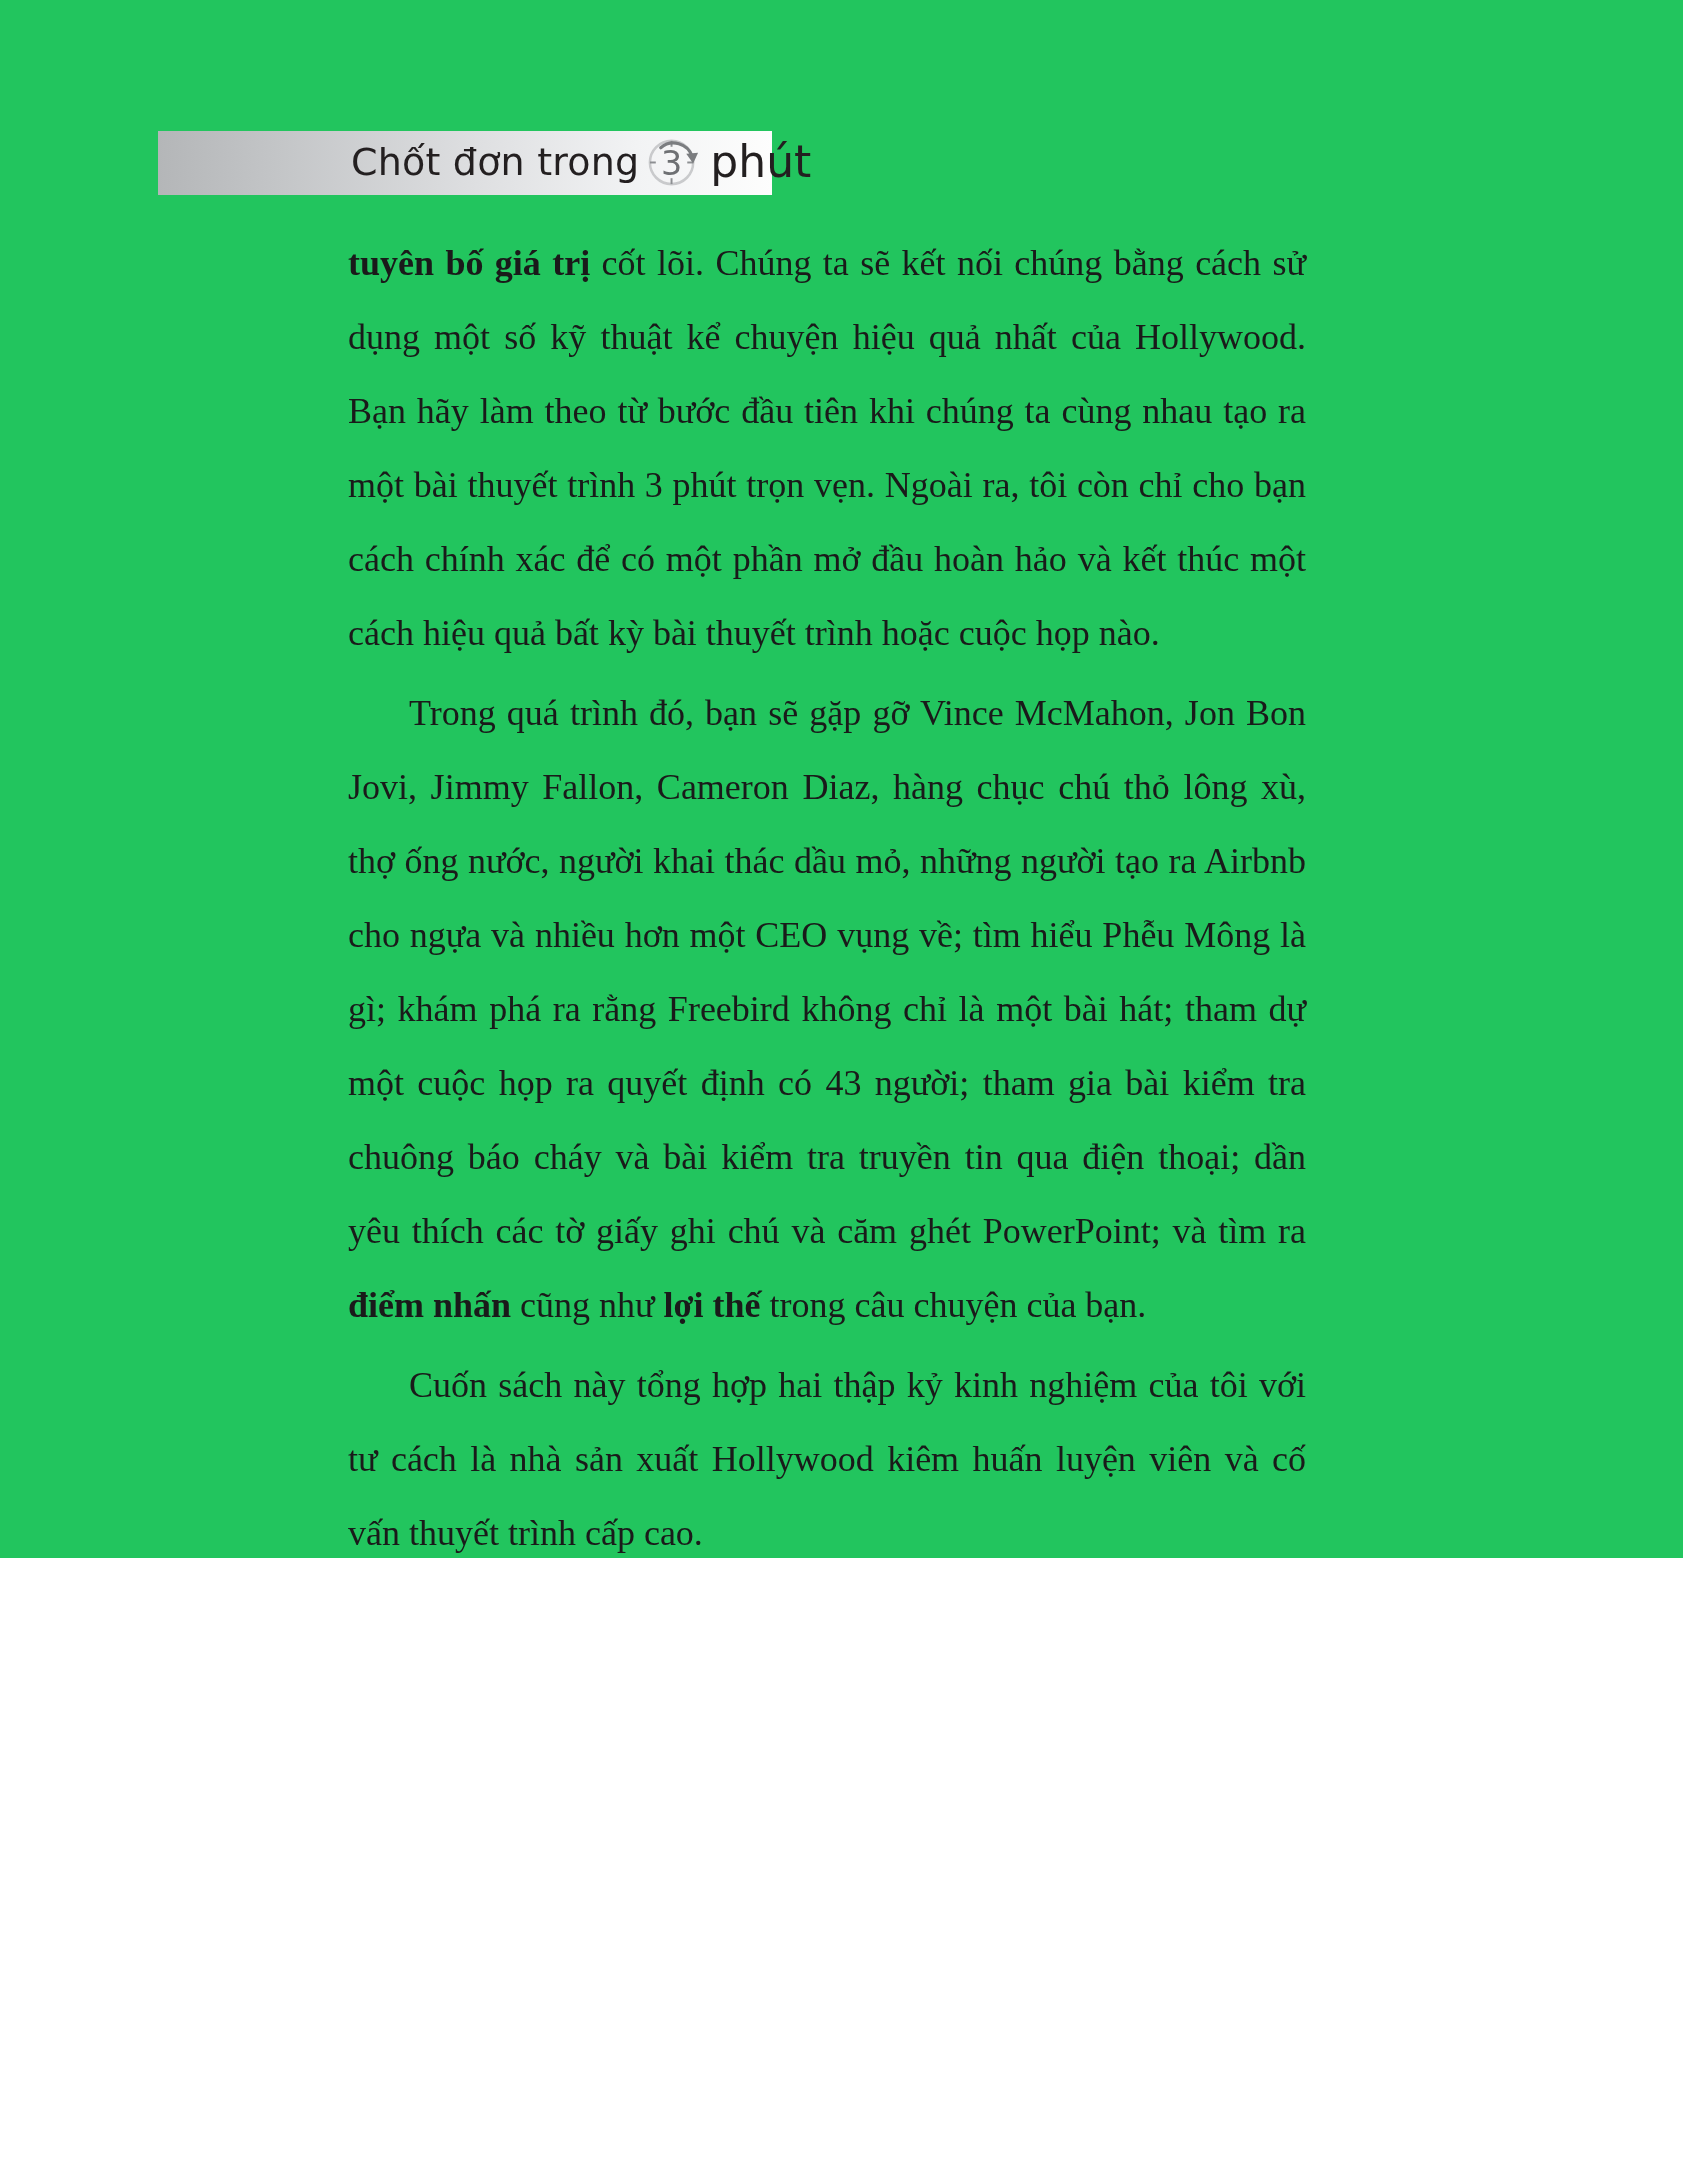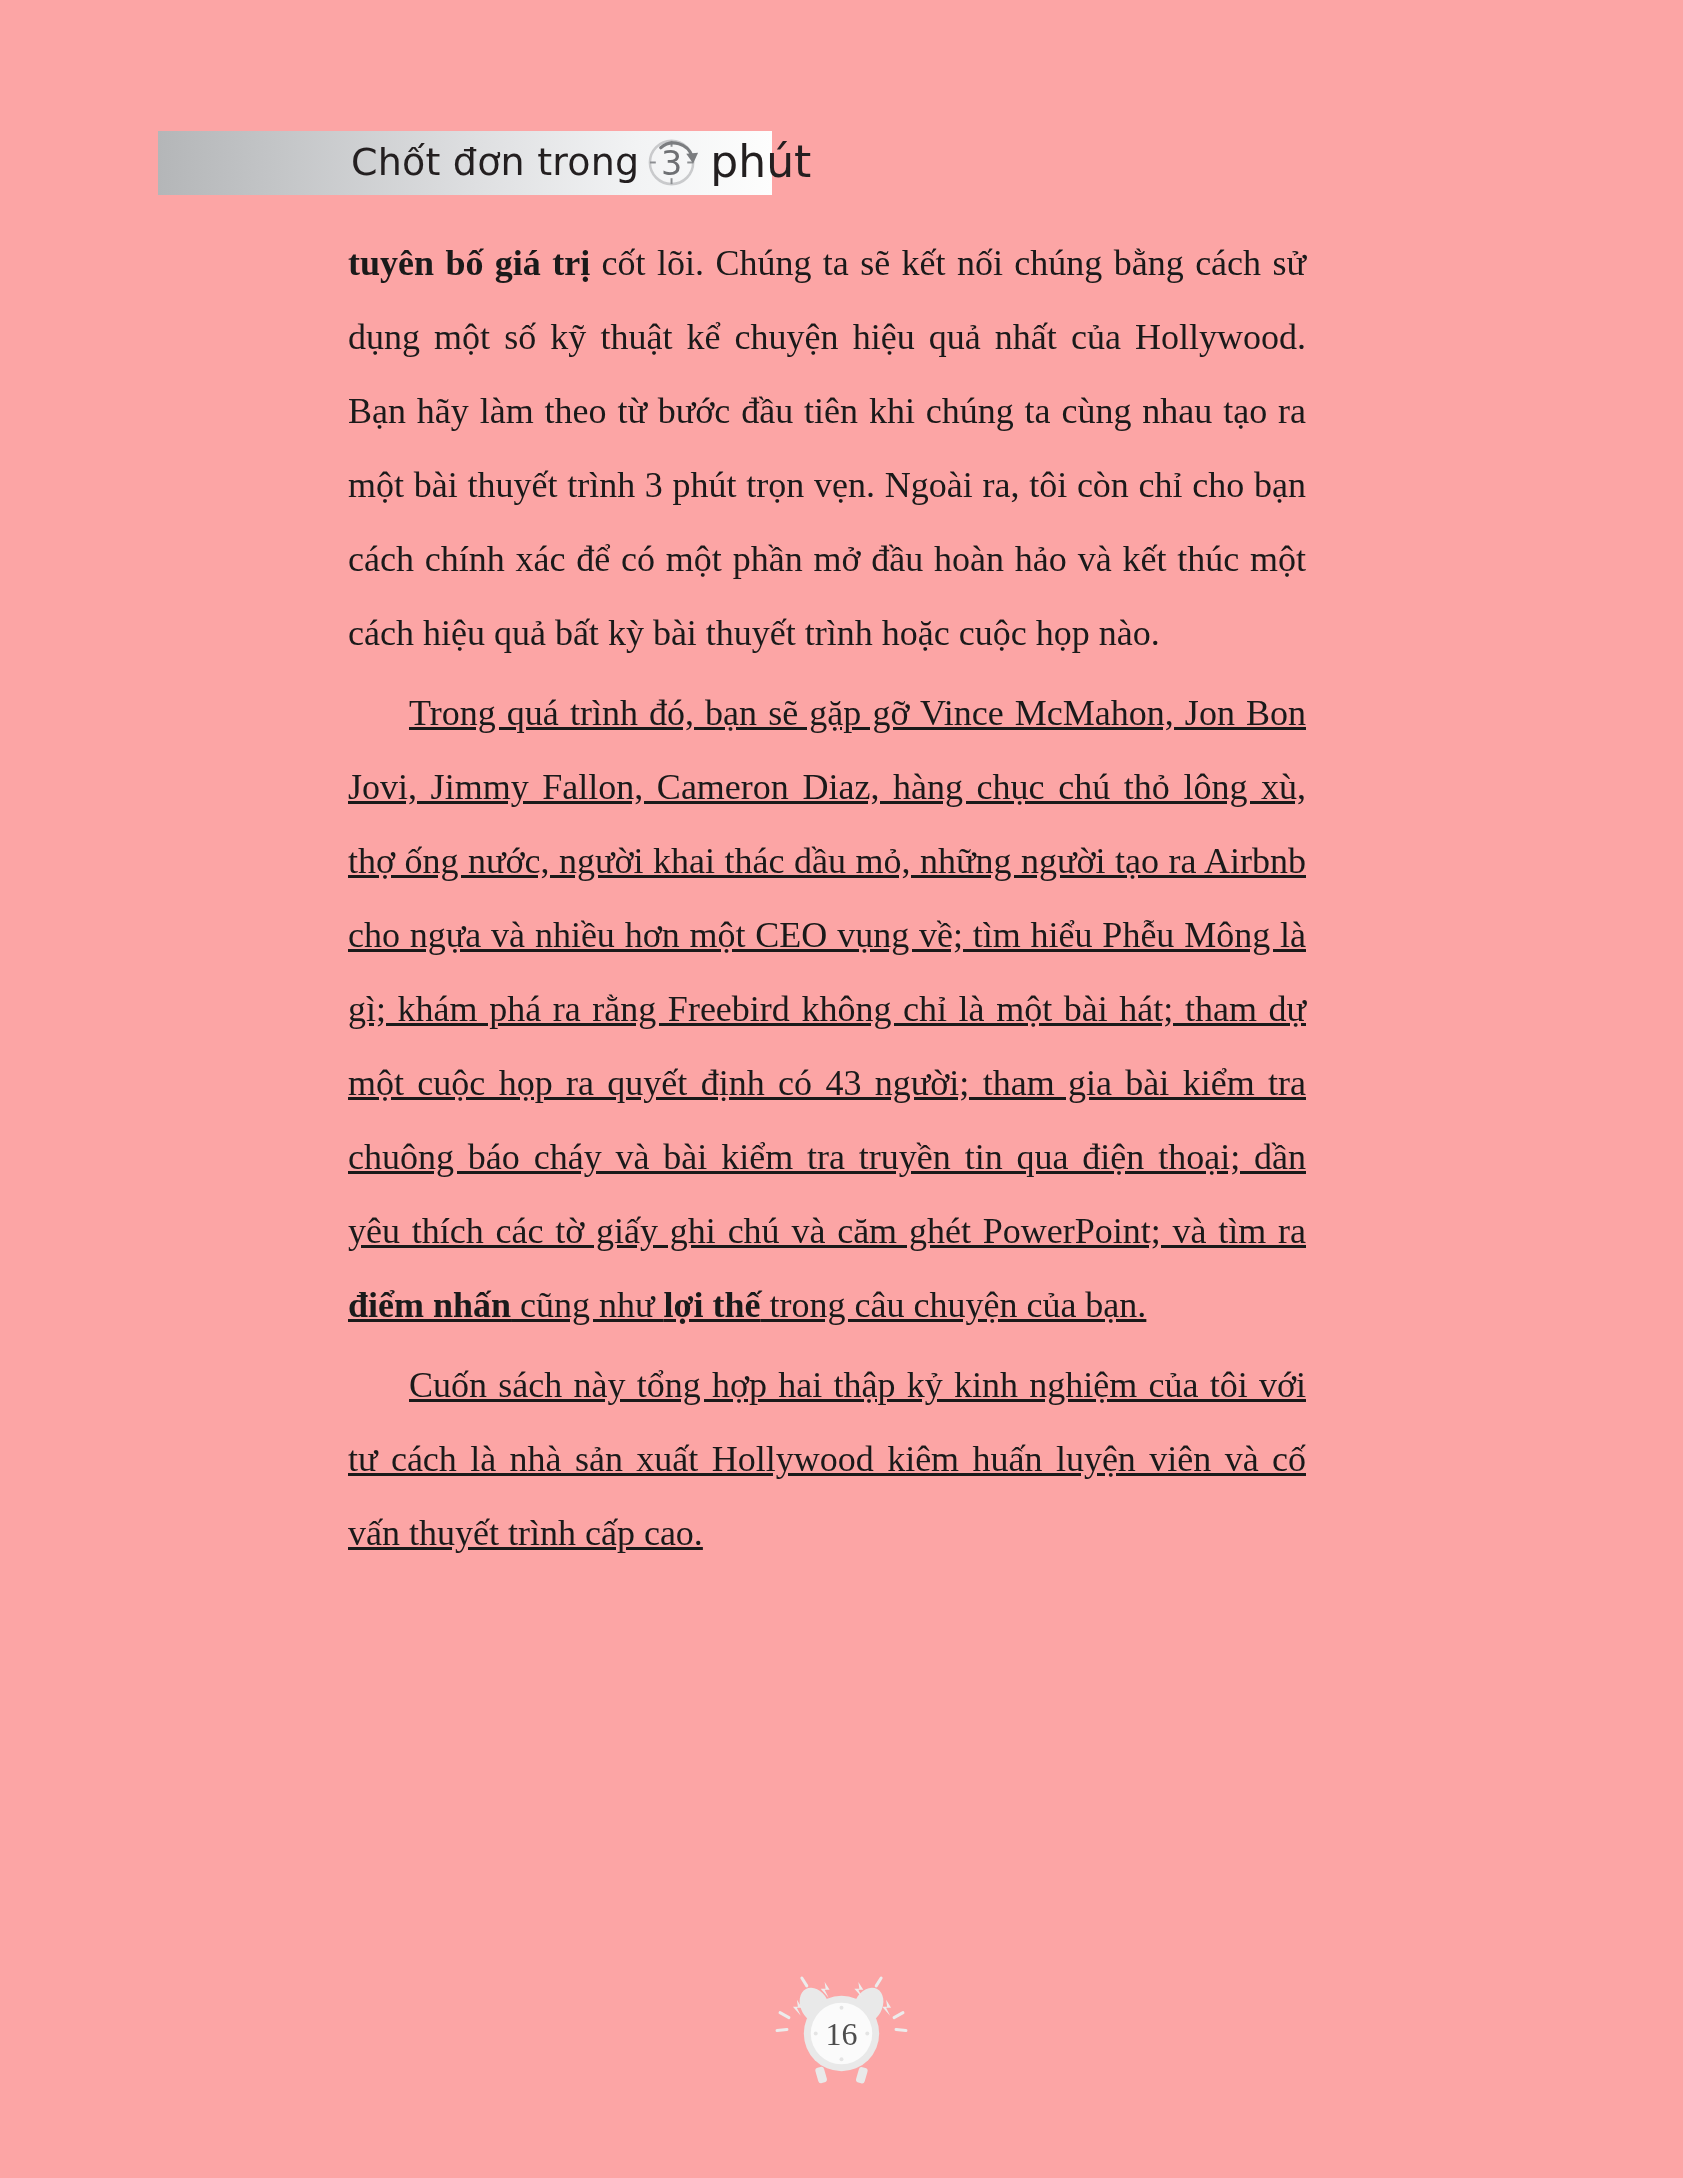--- a/index.html
+++ b/index.html
@@ -3,22 +3,22 @@
 <meta charset="utf-8">
 <style>
   html, body {
     margin: 0;
     padding: 0;
     background: #ffffff;
   }
   .page {
     position: relative;
     width: 1683px;
-    height: 2178px;
-    background: #fca5a5;
+    height: 1558px;
+    background: #22c55e;
     overflow: hidden;
     font-family: "Liberation Serif", "DejaVu Serif", serif;
   }
 
   
   .header {
     position: absolute;
     left: 158px;
     top: 131px;
     width: 614px;
@@ -74,21 +74,20 @@
     margin: 0 0 6px 0;
     font-size: 36px;
     line-height: 74px;
     color: #1a1a1a;
     text-align: justify;
     text-justify: inter-word;
     font-family: "Liberation Serif", "DejaVu Serif", serif;
   }
   p.body.indent {
     text-indent: 61px;
-    text-decoration: underline;
   }
   b { font-weight: 700; }
 
   
   .footer {
     position: absolute;
     left: 0;
     top: 1972px;
     width: 1683px;
     display: flex;

